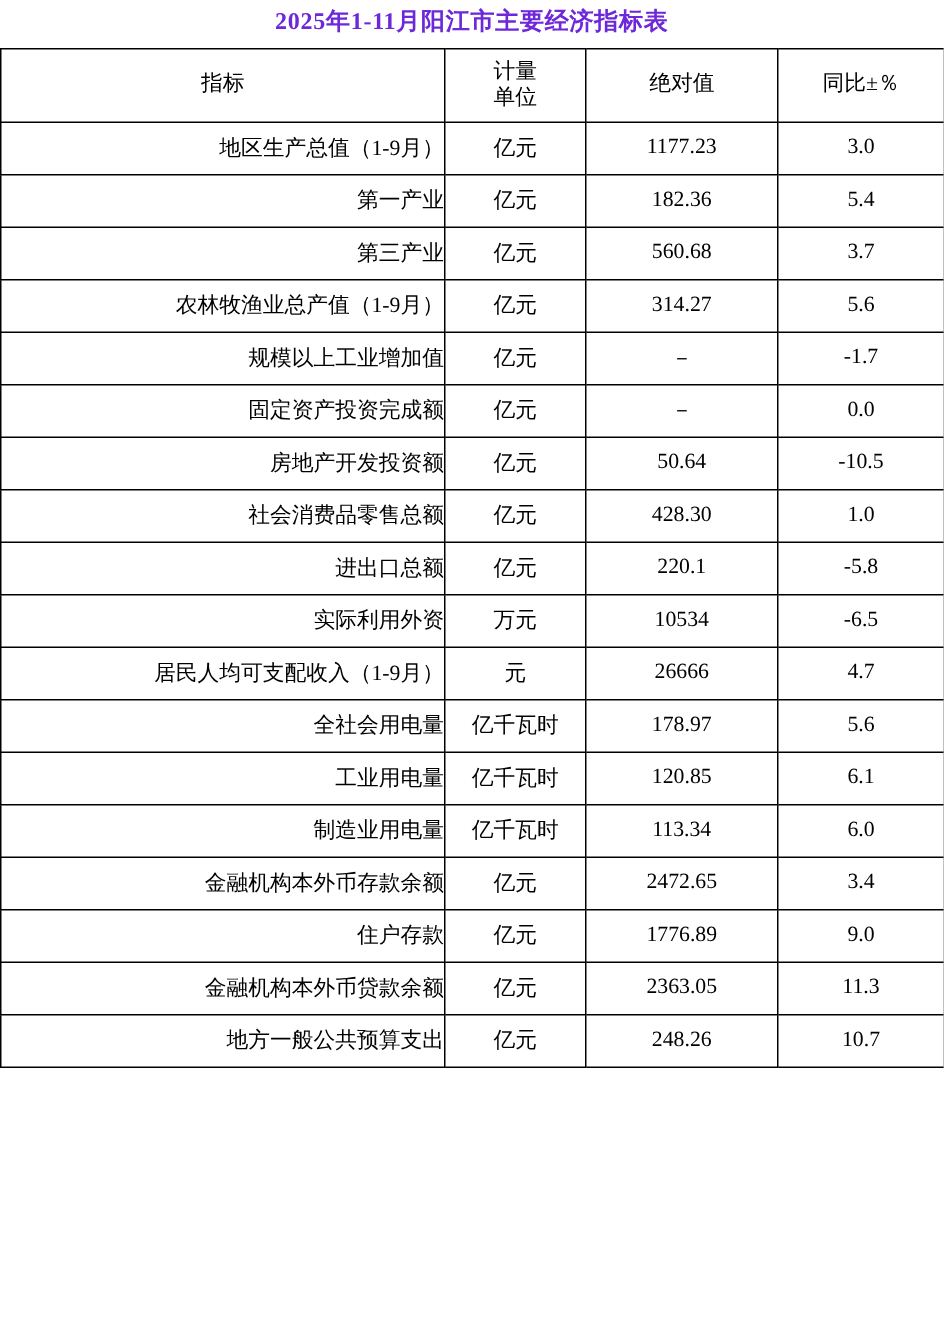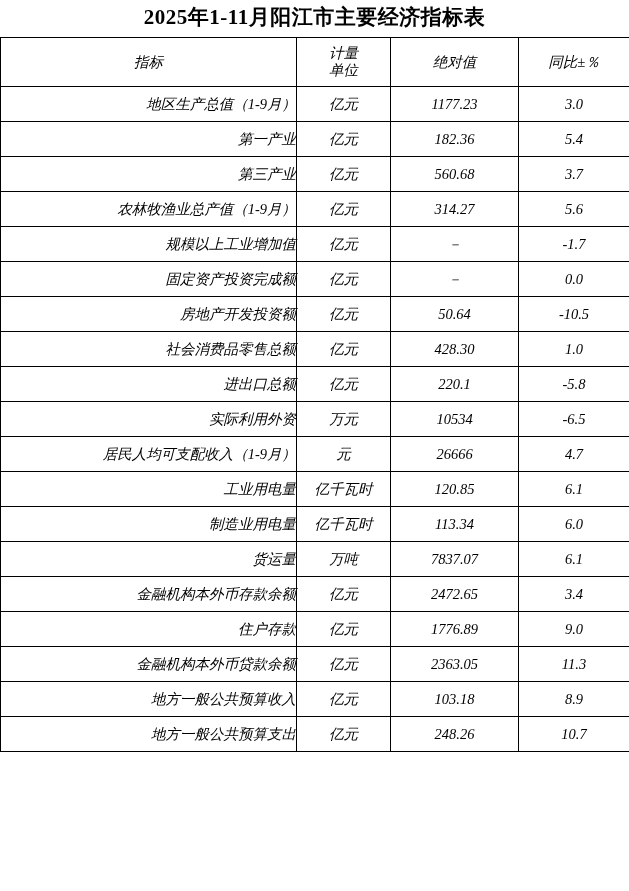--- a/index.html
+++ b/index.html
@@ -16,32 +16,31 @@
   }
   .page {
     width: 629px;
     height: 891px;
     position: relative;
     background: #ffffff;
   }
   .title {
     text-align: center;
     font-family: "Liberation Serif", serif;
-    font-size: 21px;
+    font-size: 16px;
     font-weight: bold;
     letter-spacing: 0.5px;
     padding: 6px 0 8px 0;
-    color: #000000;
+    color: #6d28d9;
     line-height: 1.1;
   }
   table.data-table {
     width: 629px;
     border-collapse: collapse;
     table-layout: fixed;
-    font-style: italic;
   }
   table.data-table col.c0 { width: 296px; }
   table.data-table col.c1 { width: 94px; }
   table.data-table col.c2 { width: 128px; }
   table.data-table col.c3 { width: 111px; }
 
   table.data-table th, table.data-table td {
     border: 1px solid #000000;
     font-size: 14.5px;
     color: #000000;
@@ -155,62 +154,56 @@
           <td class="val">10534</td>
           <td class="yoy">-6.5</td>
         </tr>
         <tr>
           <td class="ind i0">居民人均可支配收入（1-9月）</td>
           <td class="unit">元</td>
           <td class="val">26666</td>
           <td class="yoy">4.7</td>
         </tr>
         <tr>
+          <td class="ind i0">全社会用电量</td>
+          <td class="unit">亿千瓦时</td>
+          <td class="val">178.97</td>
+          <td class="yoy">5.6</td>
+        </tr>
+        <tr>
           <td class="ind i1">工业用电量</td>
           <td class="unit">亿千瓦时</td>
           <td class="val">120.85</td>
           <td class="yoy">6.1</td>
         </tr>
         <tr>
           <td class="ind i3">制造业用电量</td>
           <td class="unit">亿千瓦时</td>
           <td class="val">113.34</td>
           <td class="yoy">6.0</td>
         </tr>
         <tr>
-          <td class="ind i0">货运量</td>
-          <td class="unit">万吨</td>
-          <td class="val">7837.07</td>
-          <td class="yoy">6.1</td>
-        </tr>
-        <tr>
           <td class="ind i0">金融机构本外币存款余额</td>
           <td class="unit">亿元</td>
           <td class="val">2472.65</td>
           <td class="yoy">3.4</td>
         </tr>
         <tr>
           <td class="ind i1">住户存款</td>
           <td class="unit">亿元</td>
           <td class="val">1776.89</td>
           <td class="yoy">9.0</td>
         </tr>
         <tr>
           <td class="ind i0">金融机构本外币贷款余额</td>
           <td class="unit">亿元</td>
           <td class="val">2363.05</td>
           <td class="yoy">11.3</td>
         </tr>
         <tr>
-          <td class="ind i0">地方一般公共预算收入</td>
-          <td class="unit">亿元</td>
-          <td class="val">103.18</td>
-          <td class="yoy">8.9</td>
-        </tr>
-        <tr>
           <td class="ind i0">地方一般公共预算支出</td>
           <td class="unit">亿元</td>
           <td class="val">248.26</td>
           <td class="yoy">10.7</td>
         </tr>
       </tbody>
   </table>
 
 </div>
 

